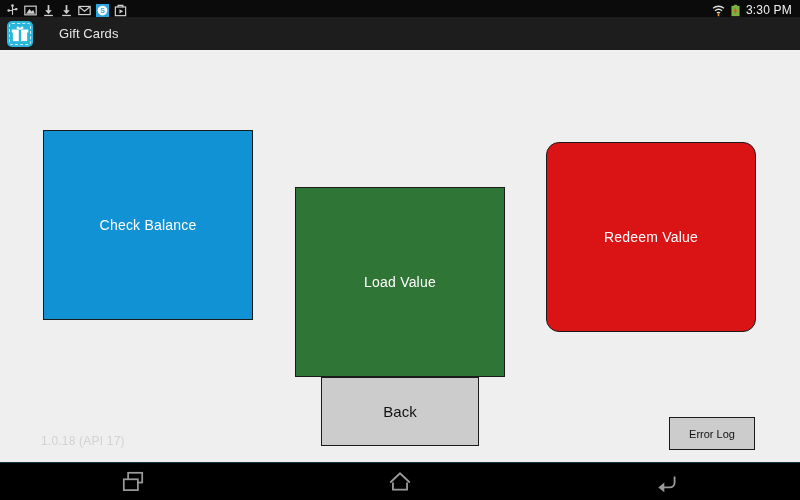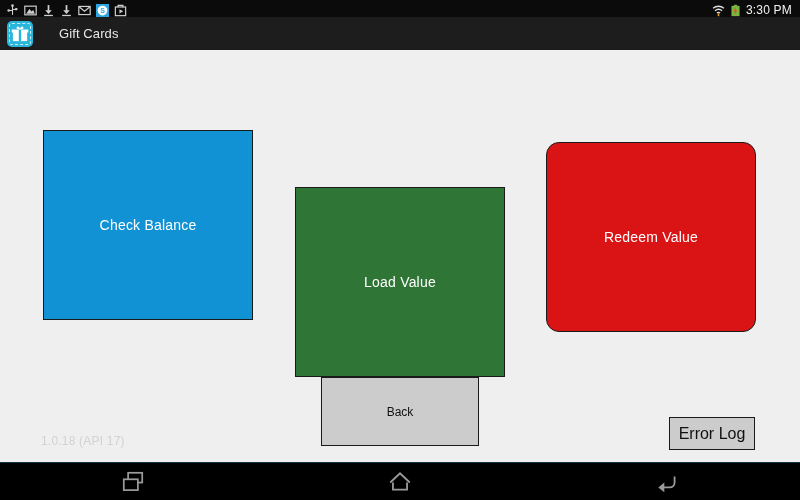--- a/index.html
+++ b/index.html
@@ -114,26 +114,26 @@
     display: flex;
     align-items: center;
     justify-content: center;
     color: #111111;
     cursor: pointer;
     user-select: none;
   }
   #btn-back {
     left: 321px; top: 327px;
     width: 158px; height: 69px;
-    font-size: 12px;
+    font-size: 15px;
   }
   #btn-errorlog {
     left: 669px; top: 367px;
     width: 86px; height: 33px;
-    font-size: 16px;
+    font-size: 11px;
     justify-content: center;
   }
 
   #version-label {
     position: absolute;
     left: 41px; top: 384px;
     color: #d2d2d2;
     font-size: 12px;
     letter-spacing: 0.2px;
     white-space: nowrap;

